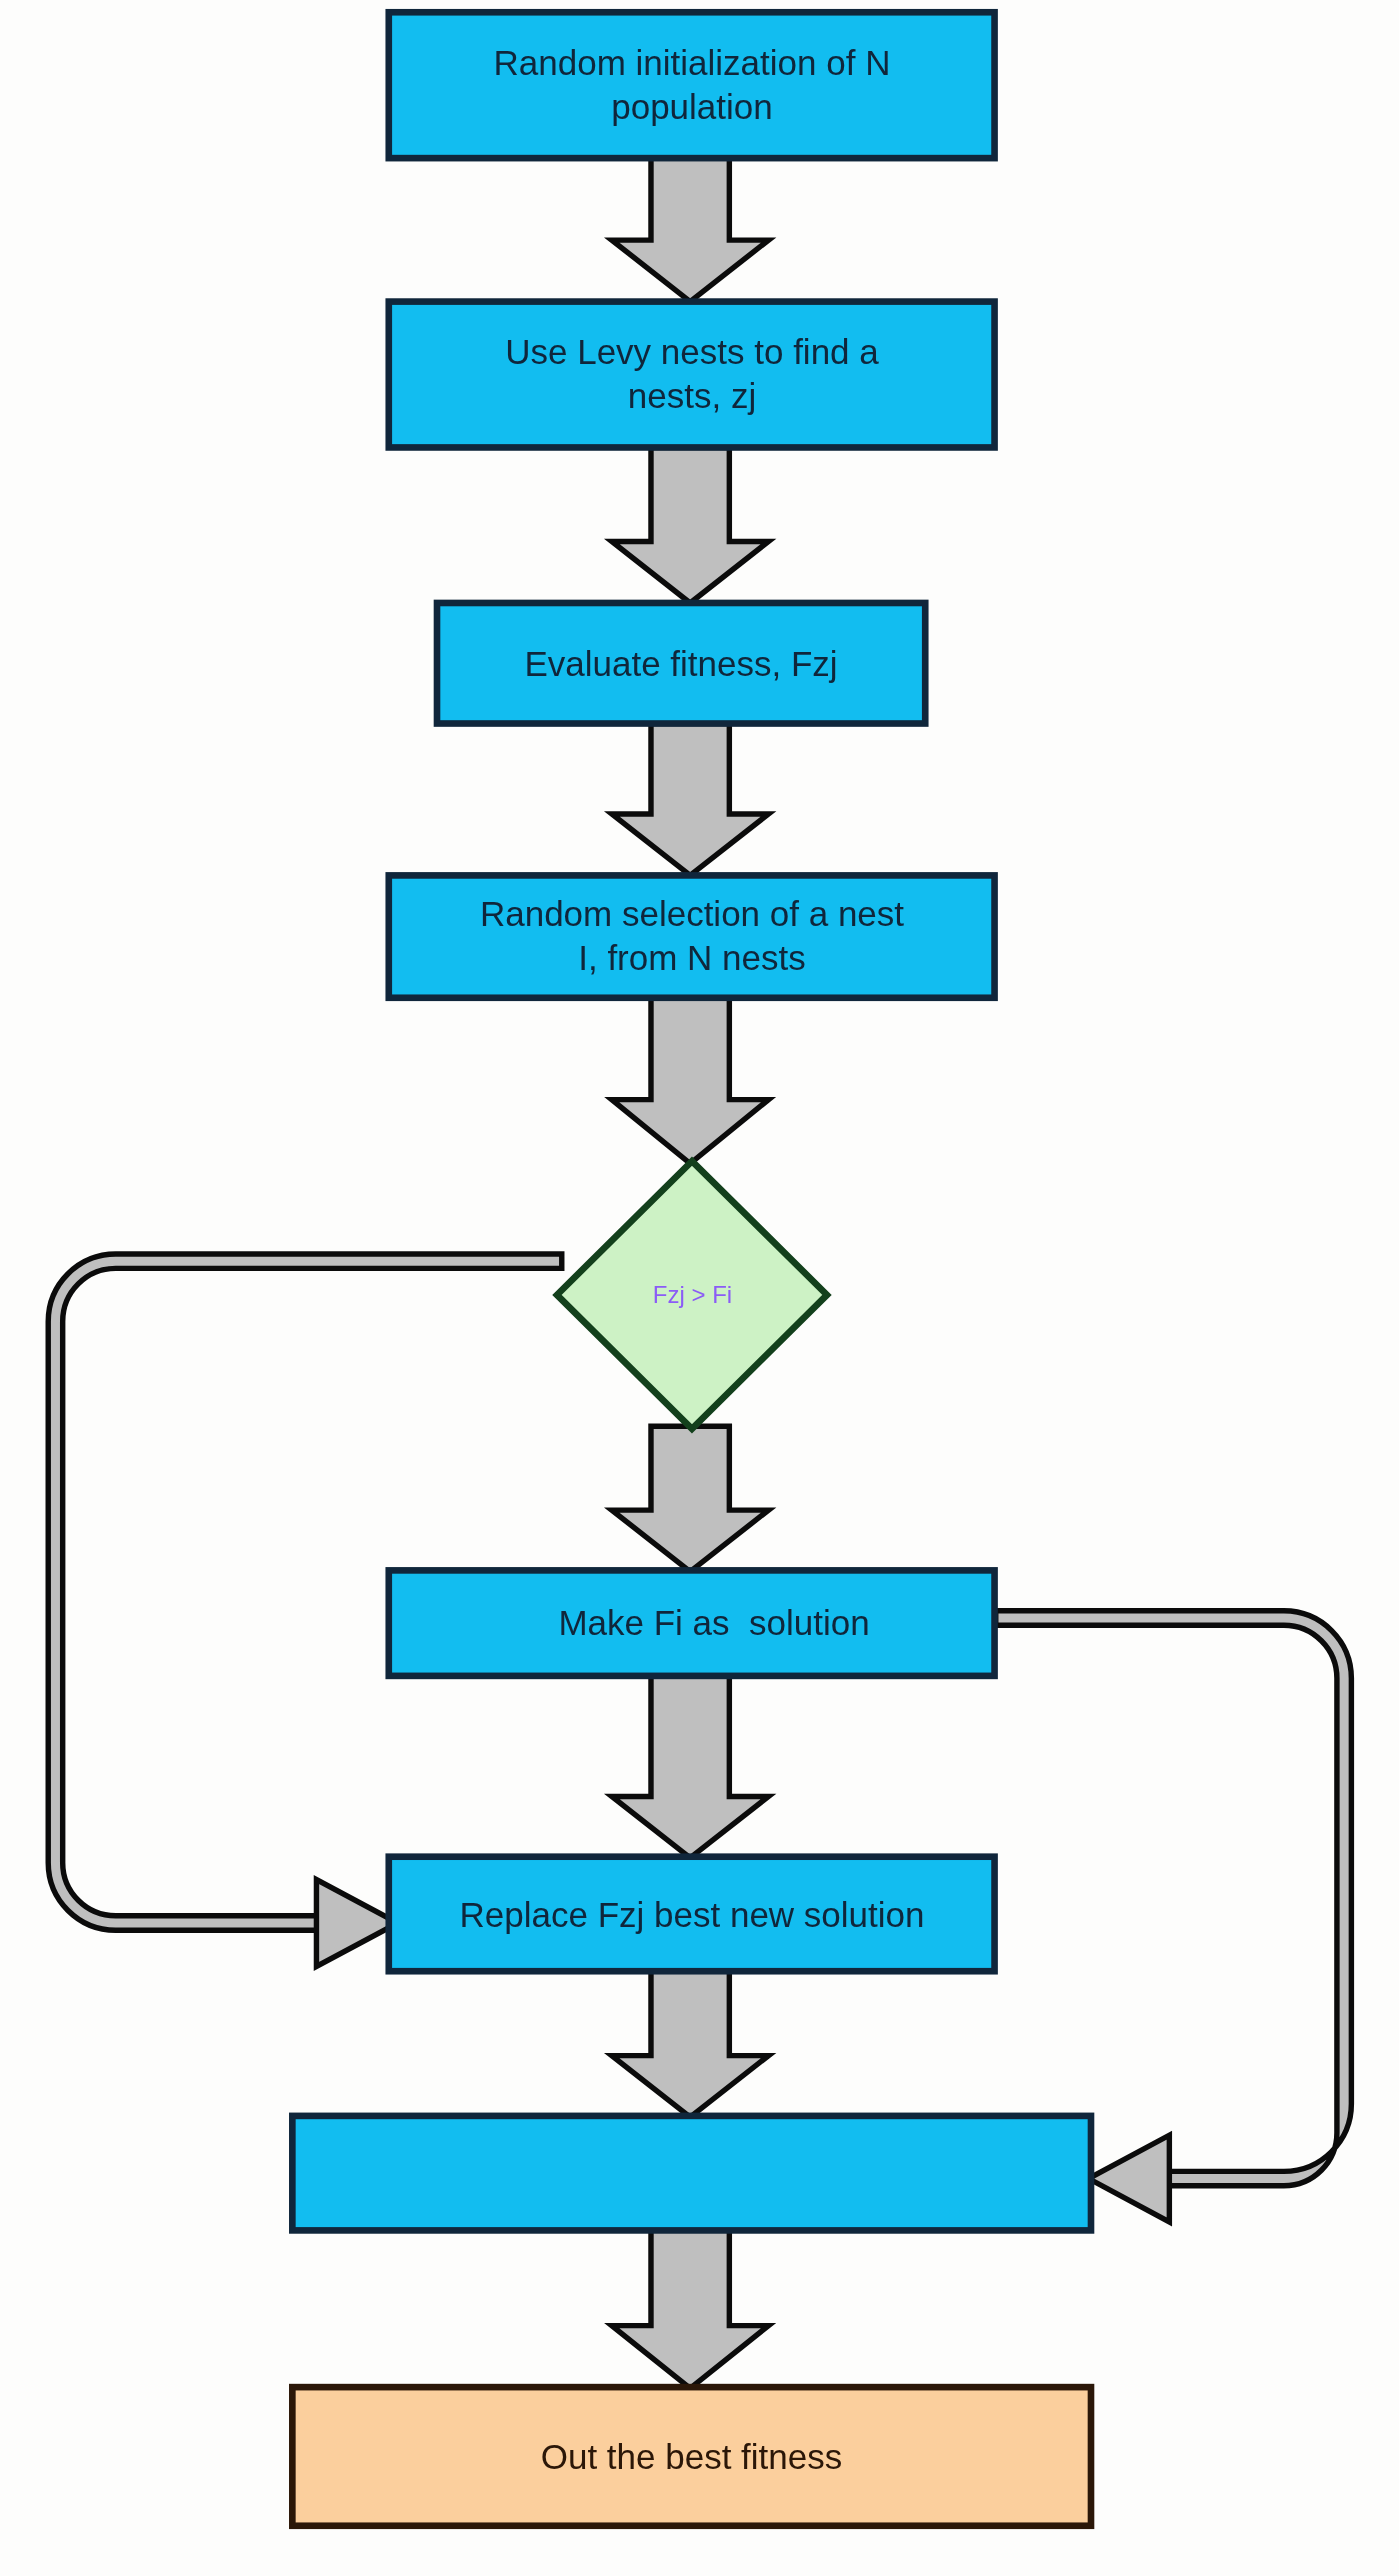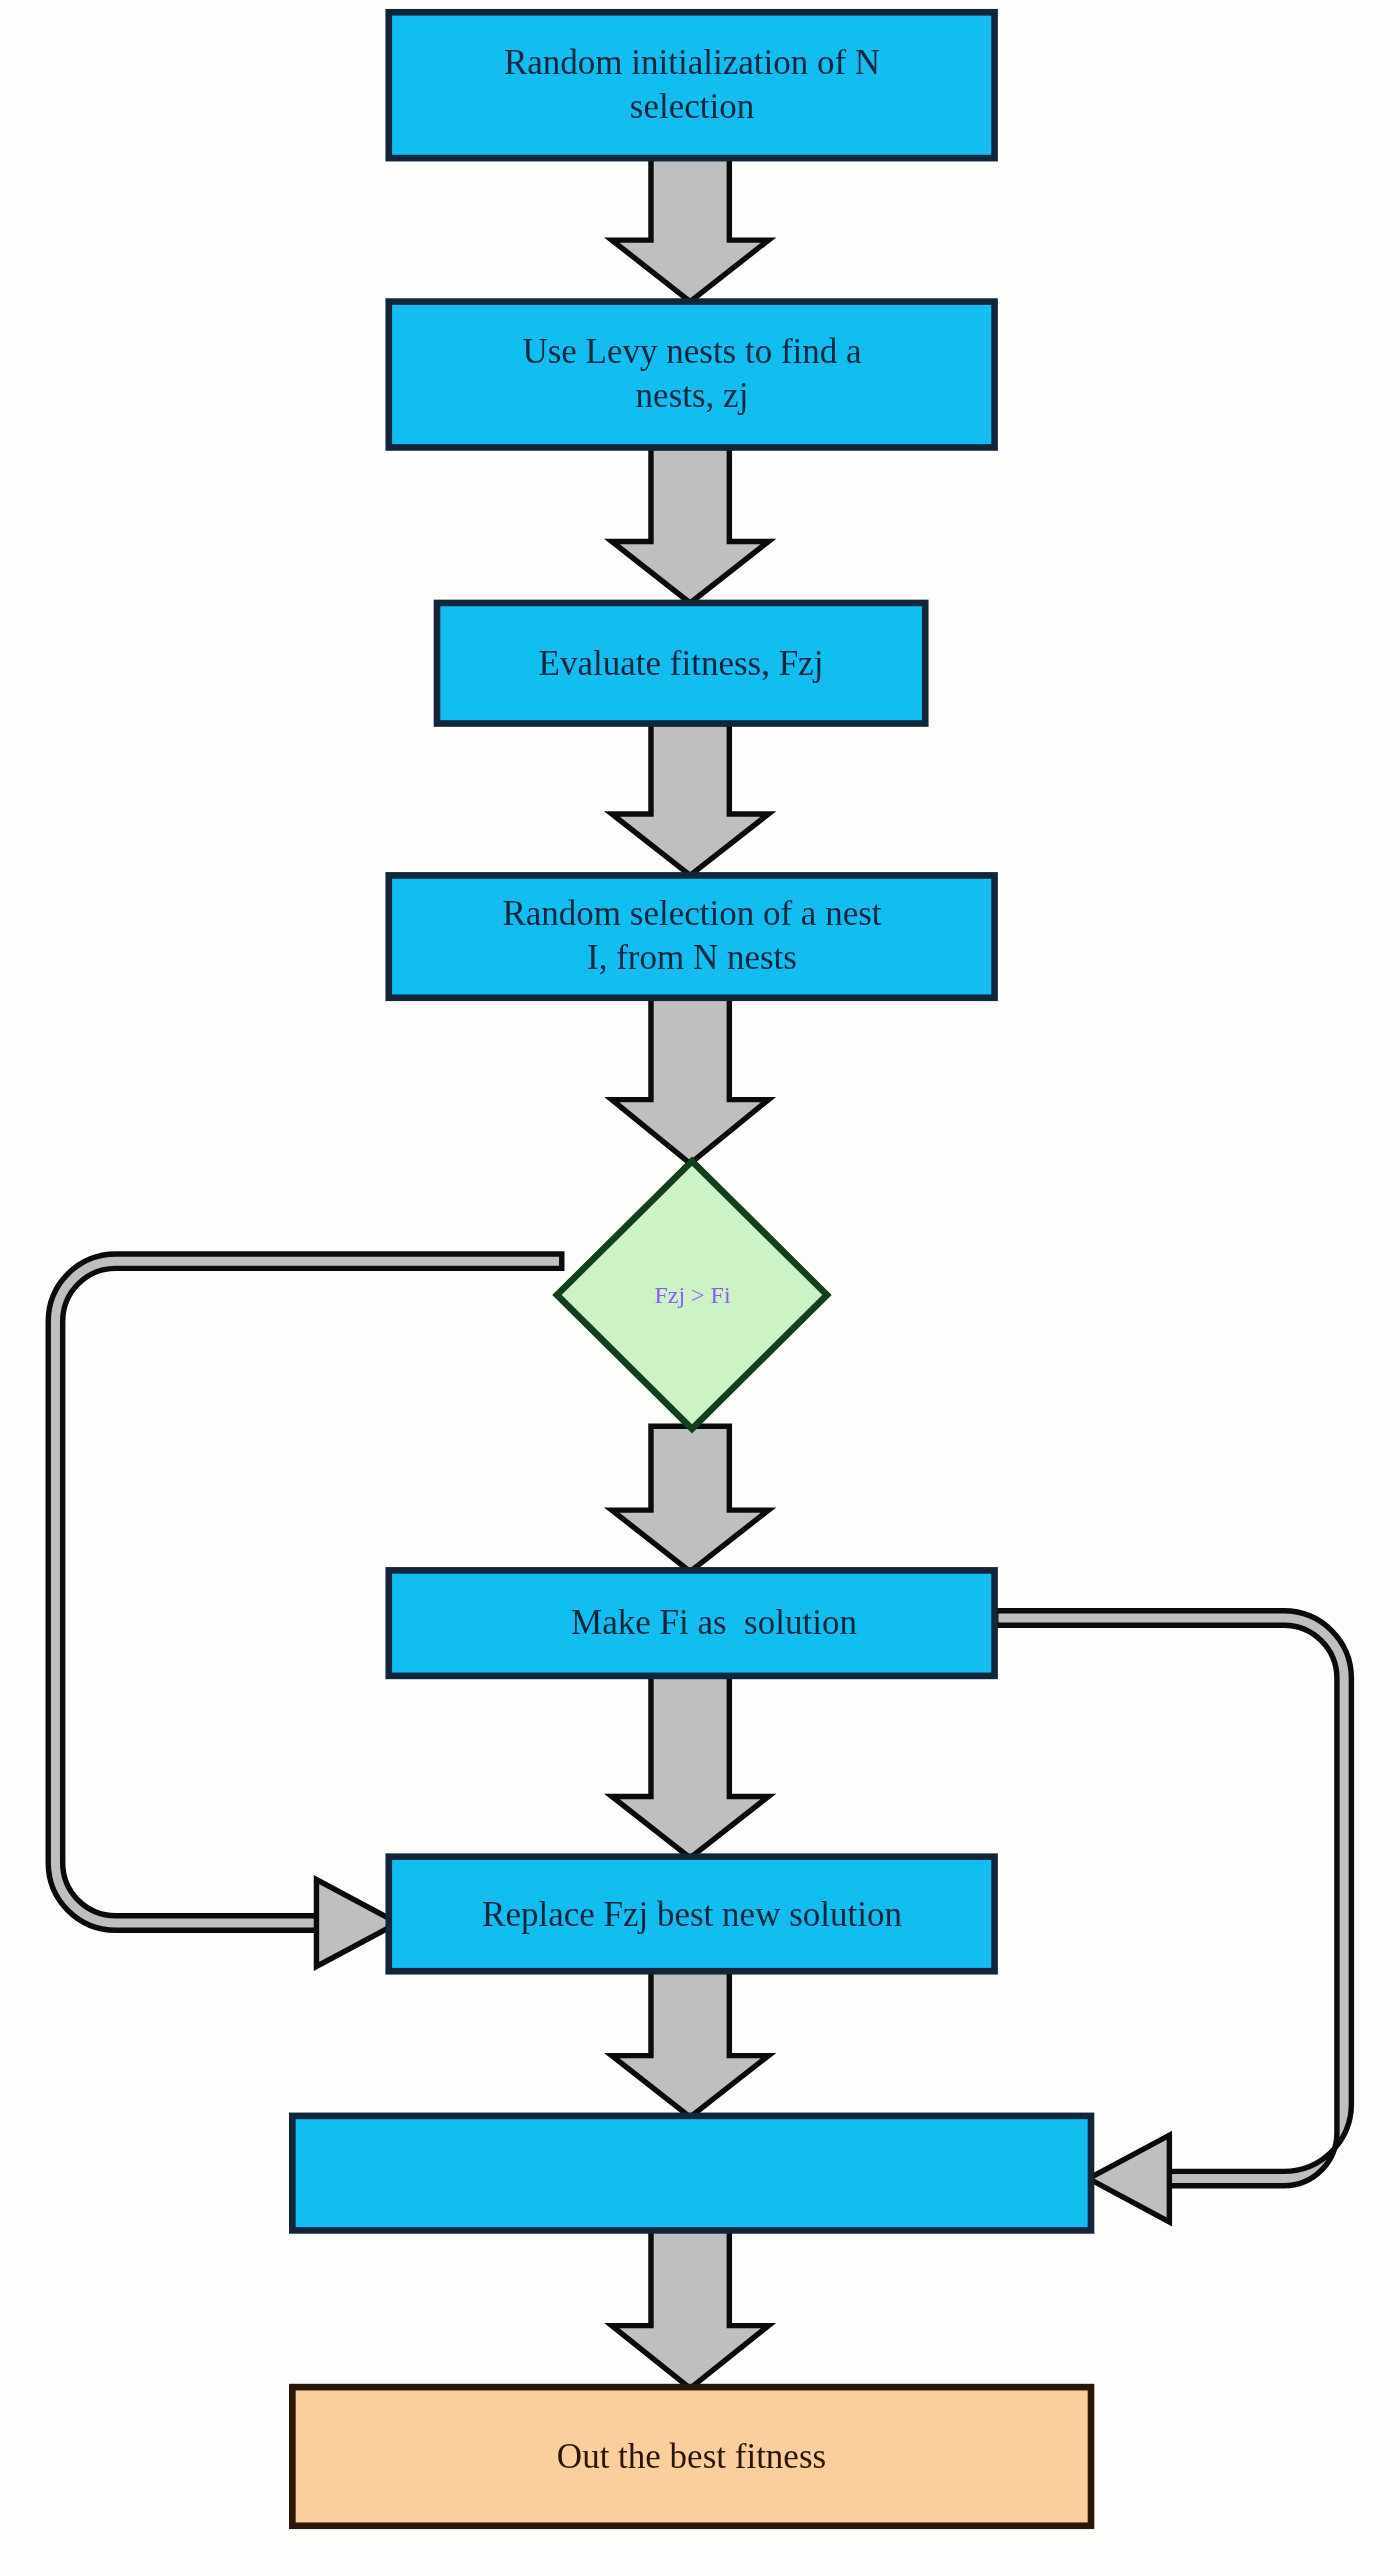--- a/index.html
+++ b/index.html
@@ -2,21 +2,21 @@
 <html style="font-size:9.6px"><head>
 <meta charset="utf-8">
 <style>
   html,body{margin:0;padding:0;background:#ffffff;}
   body{font-family:"Liberation Sans",sans-serif;}
   #page{position:relative;width:1399px;height:2576px;background:#fdfdfc;overflow:hidden;}
   svg#flow{position:absolute;left:0;top:0;width:1399px;height:2576px;}
   .node-label{
     position:absolute;display:flex;align-items:center;justify-content:center;
     text-align:center;line-height:1.25;pointer-events:none;
-    font-family:Liberation Serif, serif;
+    font-family:Liberation Sans, sans-serif;
   }
   .proc-label{color:#10263b;font-size:35px;}
   .dec-label{color:#8b5cf6;font-size:24px;}
   .term-label{color:#2b1708;font-size:35px;}
 </style>
 </head>
 <body>
 
 <div id="page">
 
@@ -87,21 +87,21 @@
     <rect x="645" y="3080" width="1005" height="190" fill="#12bdf0" stroke="#10263b" stroke-width="11"></rect>
 
     <rect x="485" y="3510" width="1325" height="190" fill="#12bdf0" stroke="#10263b" stroke-width="11"></rect>
 
     <rect x="485" y="3960" width="1325" height="230" fill="#fbcf9d" stroke="#2b1708" stroke-width="11"></rect>
   </svg>
 
   <div class="node-label proc-label" style="left:401px;top:12px;width:582px;height:146px;">
     <span>
       <span>Random initialization of N</span><br>
-      <span>selection</span>
+      <span>population</span>
     </span>
   </div>
 
   <div class="node-label proc-label" style="left:401px;top:301px;width:582px;height:146px;">
     <span>
       <span>Use Levy nests to find a</span><br>
       <span>nests, zj</span>
     </span>
   </div>
 

